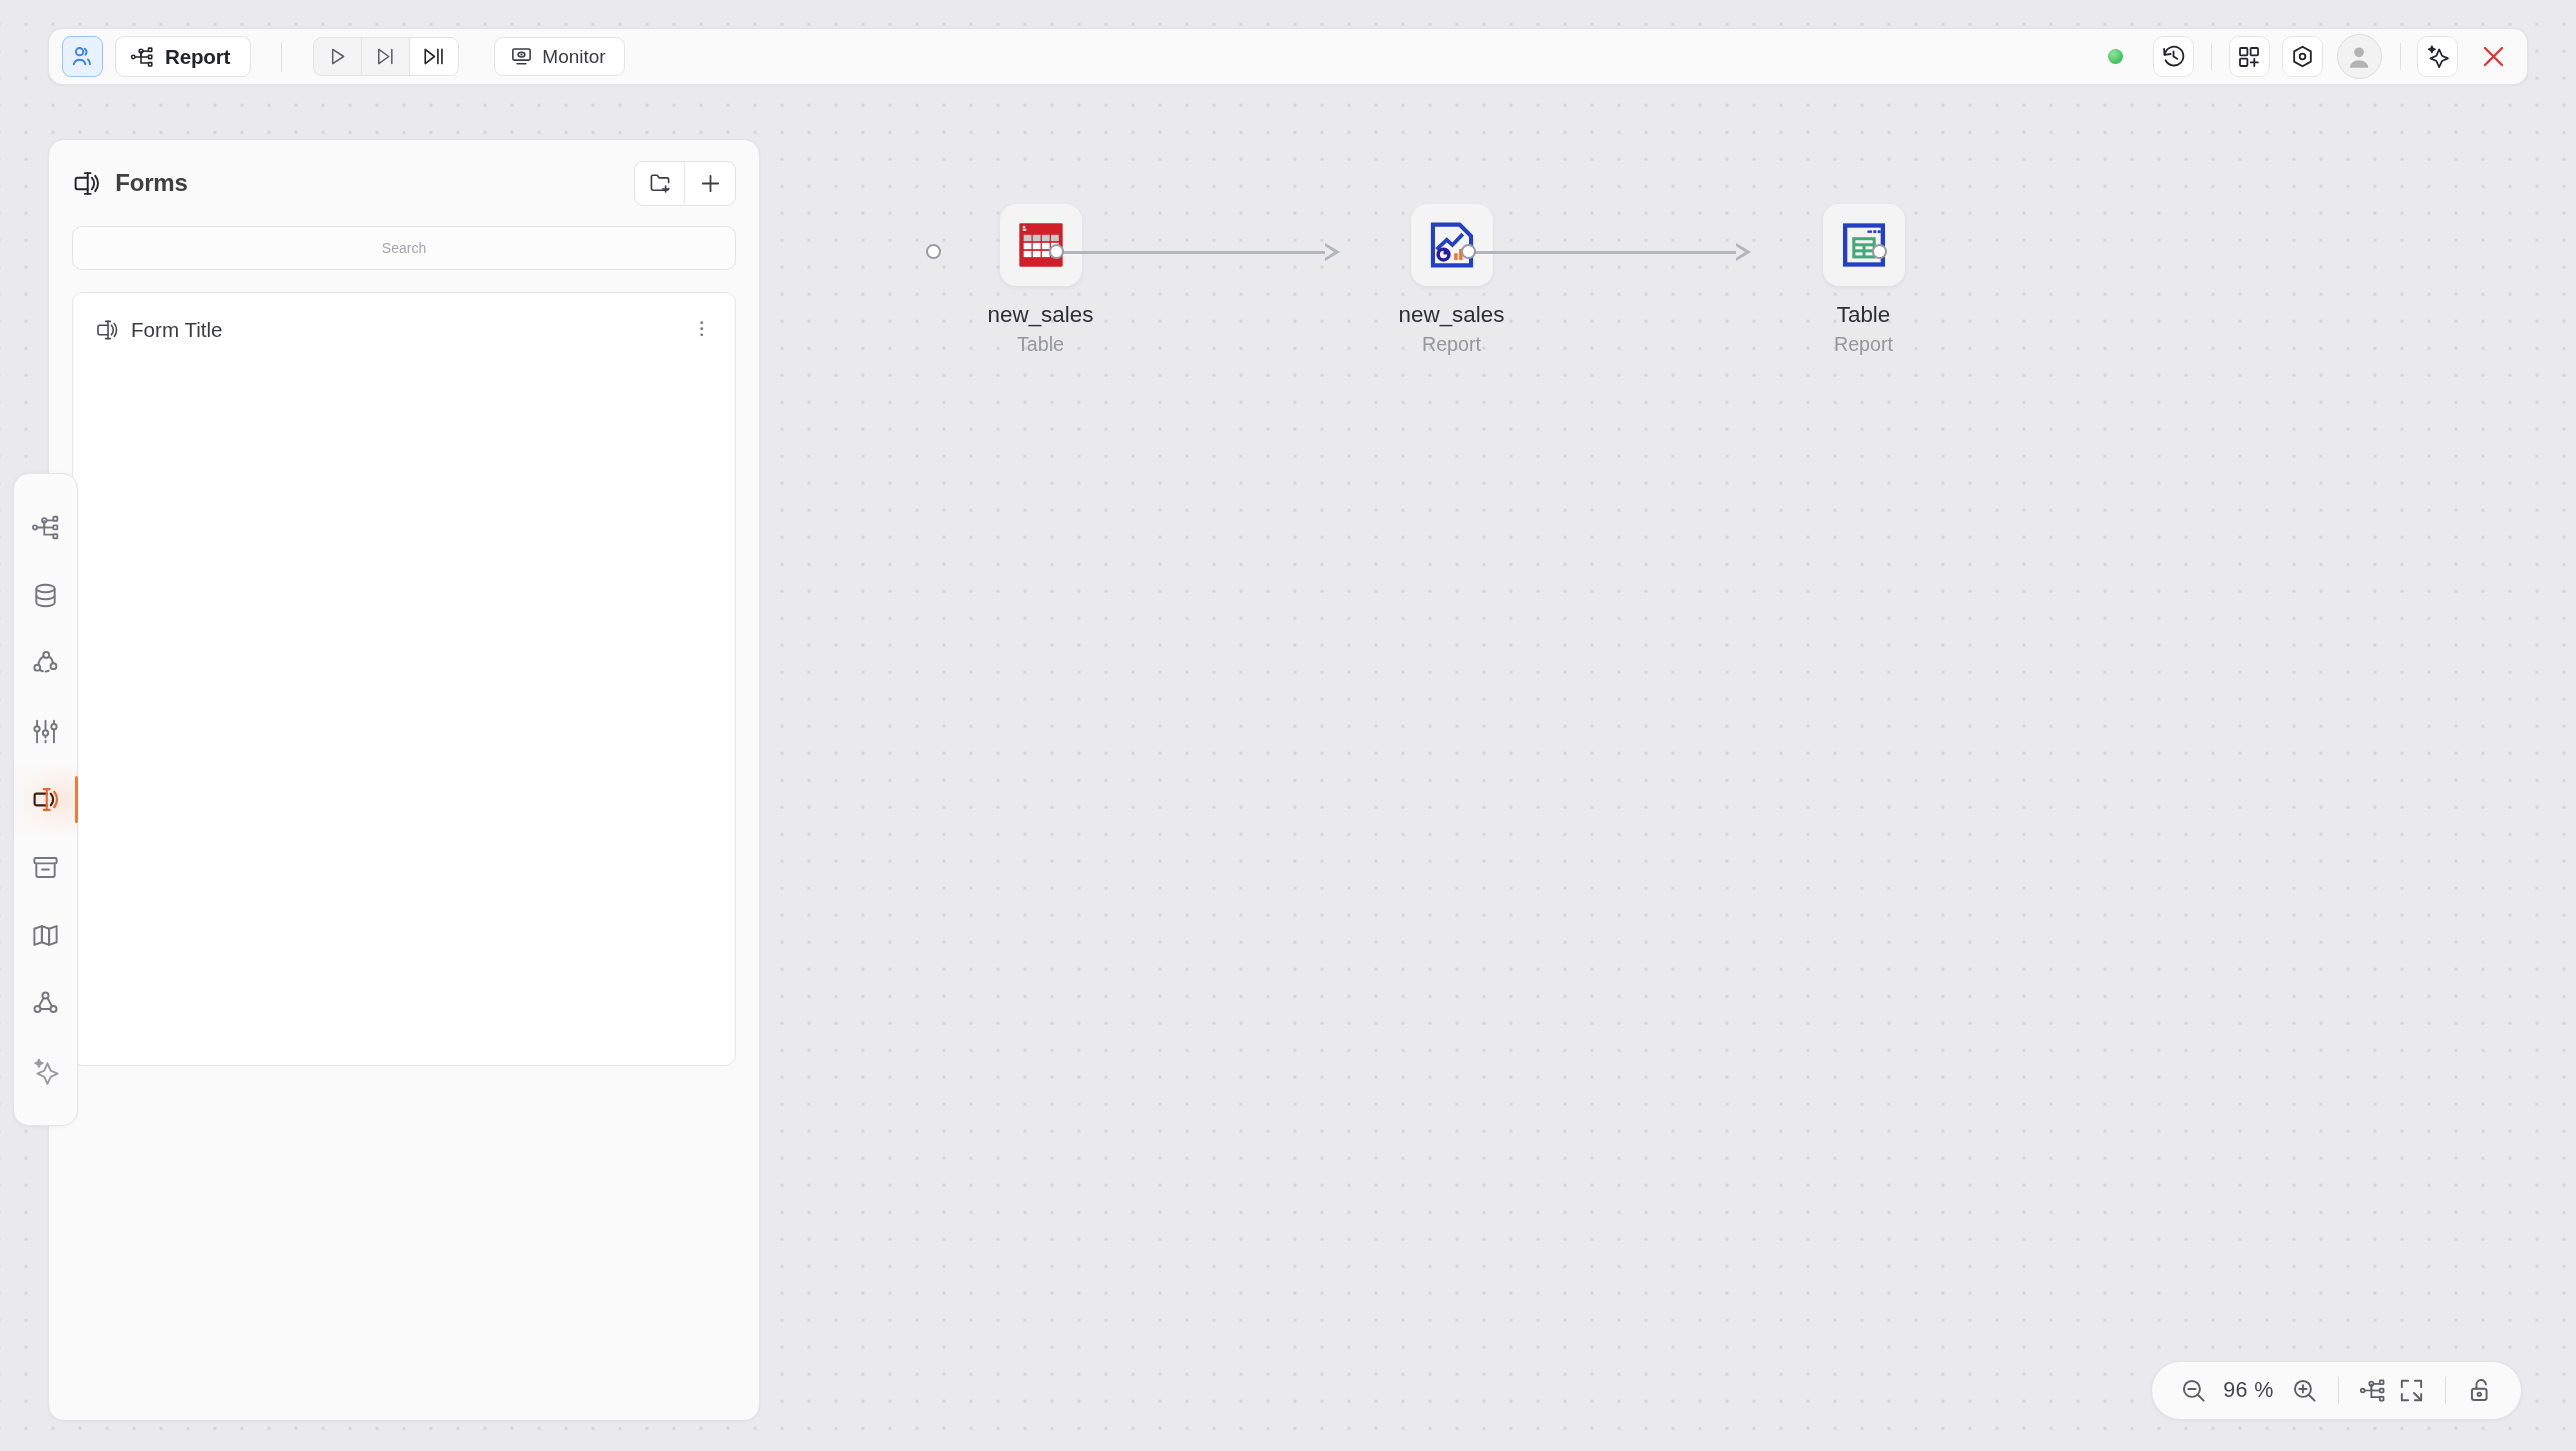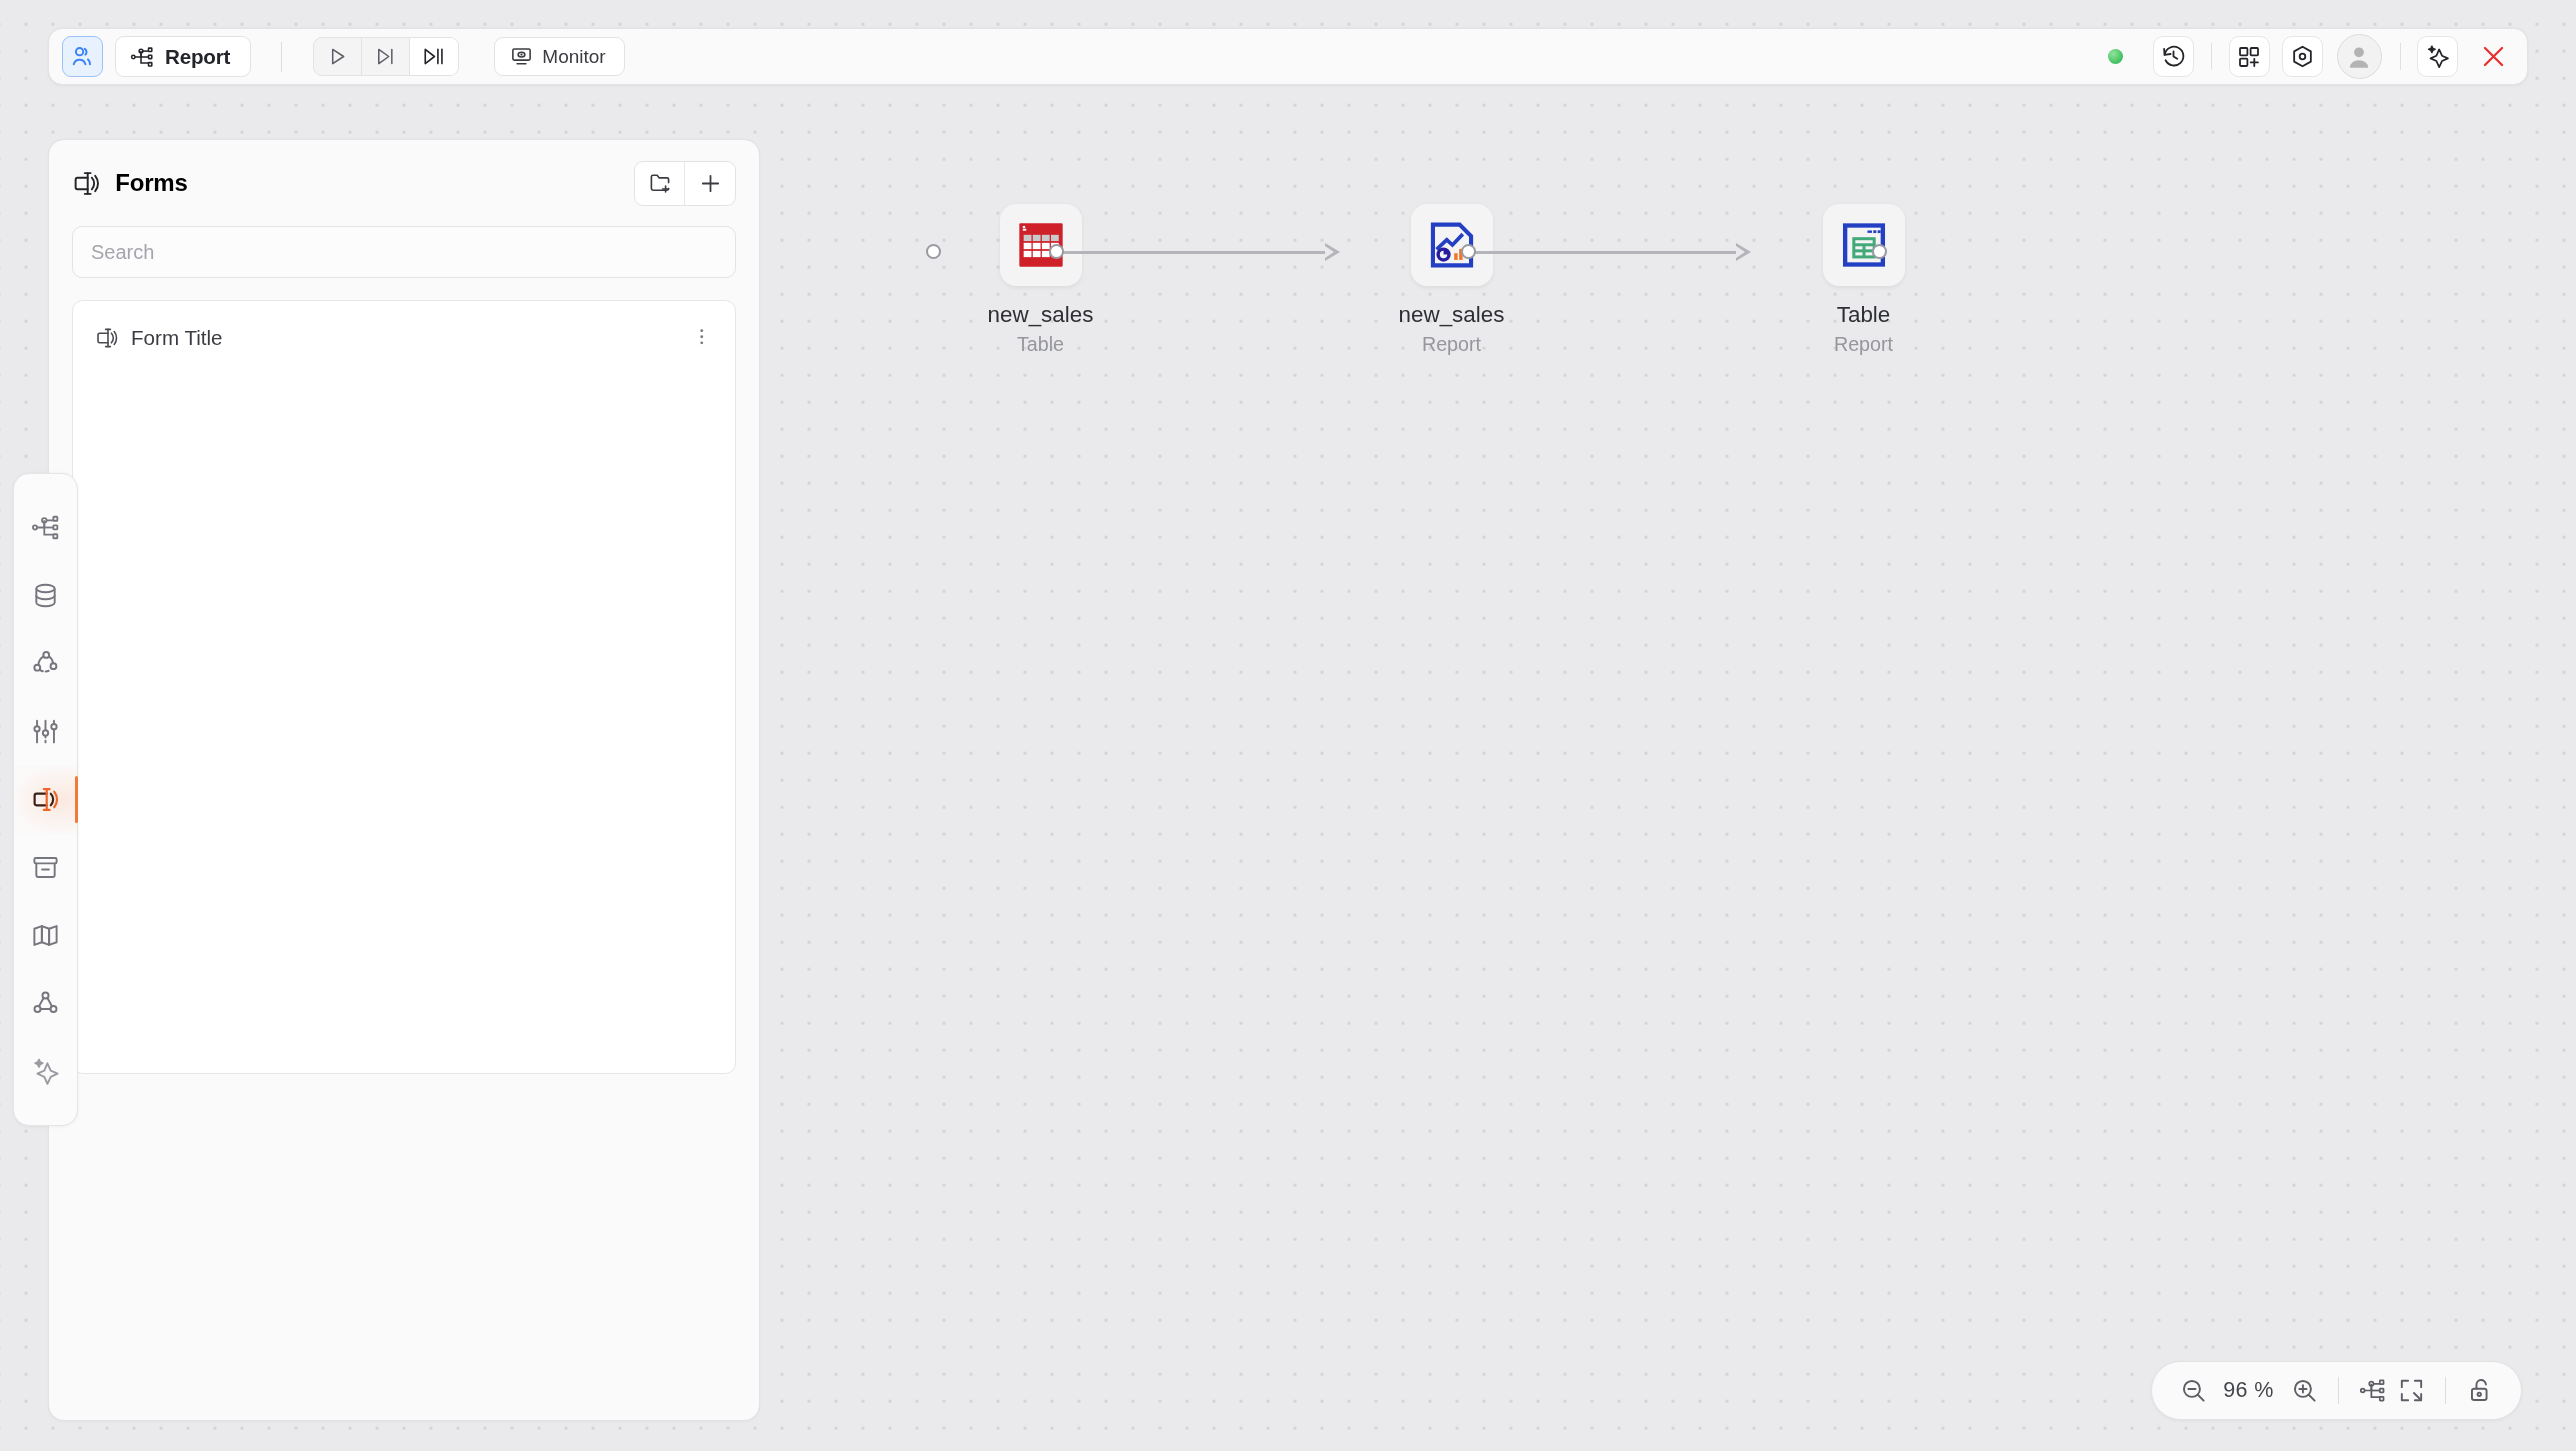--- a/index.html
+++ b/index.html
@@ -141,21 +141,21 @@
     border: 0.9px solid #e3e3e6;
     border-radius: 16px;
     box-shadow: 0 0.9px 2.7px rgba(0,0,0,0.04);
     padding: 19.7px 23px 23px 23px;
   }
   .forms-head {
     display: flex; align-items: center;
     height: 47px;
   }
   .forms-title {
-    font-size: 24px; font-weight: bold; color: #000000;
+    font-size: 24px; font-weight: bold; color: #404040;
     margin-left: 14.3px; letter-spacing: -0.2px;
   }
   .head-actions {
     margin-left: auto;
     display: flex;
     height: 45px;
     border: 0.9px solid #e3e3e6;
     border-radius: 9px;
     background: #fff;
     overflow: hidden;
@@ -163,29 +163,30 @@
   .head-actions > div {
     width: 50px; height: 100%;
     display: flex; align-items: center; justify-content: center;
     cursor: pointer;
     border-right: 0.9px solid #e8e8ea;
   }
   .head-actions > div:last-child { border-right: none; }
 
   .search-box {
     margin-top: 19.7px;
-    width: 100%; height: 52px;
+    width: 100%; height: 44px;
     background: #fcfcfd;
     border: 0.9px solid #e3e3e6;
     border-radius: 9.8px;
     padding: 0 18px;
-    font-size: 20px;
+    font-size: 14px;
     color: #3b3c42;
     font-family: "Liberation Sans", sans-serif;
     outline: none;
+    text-align: center;
   }
   .search-box::placeholder { color: #a5a6ad; }
 
   .forms-list {
     margin-top: 21.5px;
     width: 100%;
     height: 774px;
     background: #ffffff;
     border: 0.9px solid #e6e6e9;
     border-radius: 10.7px;

